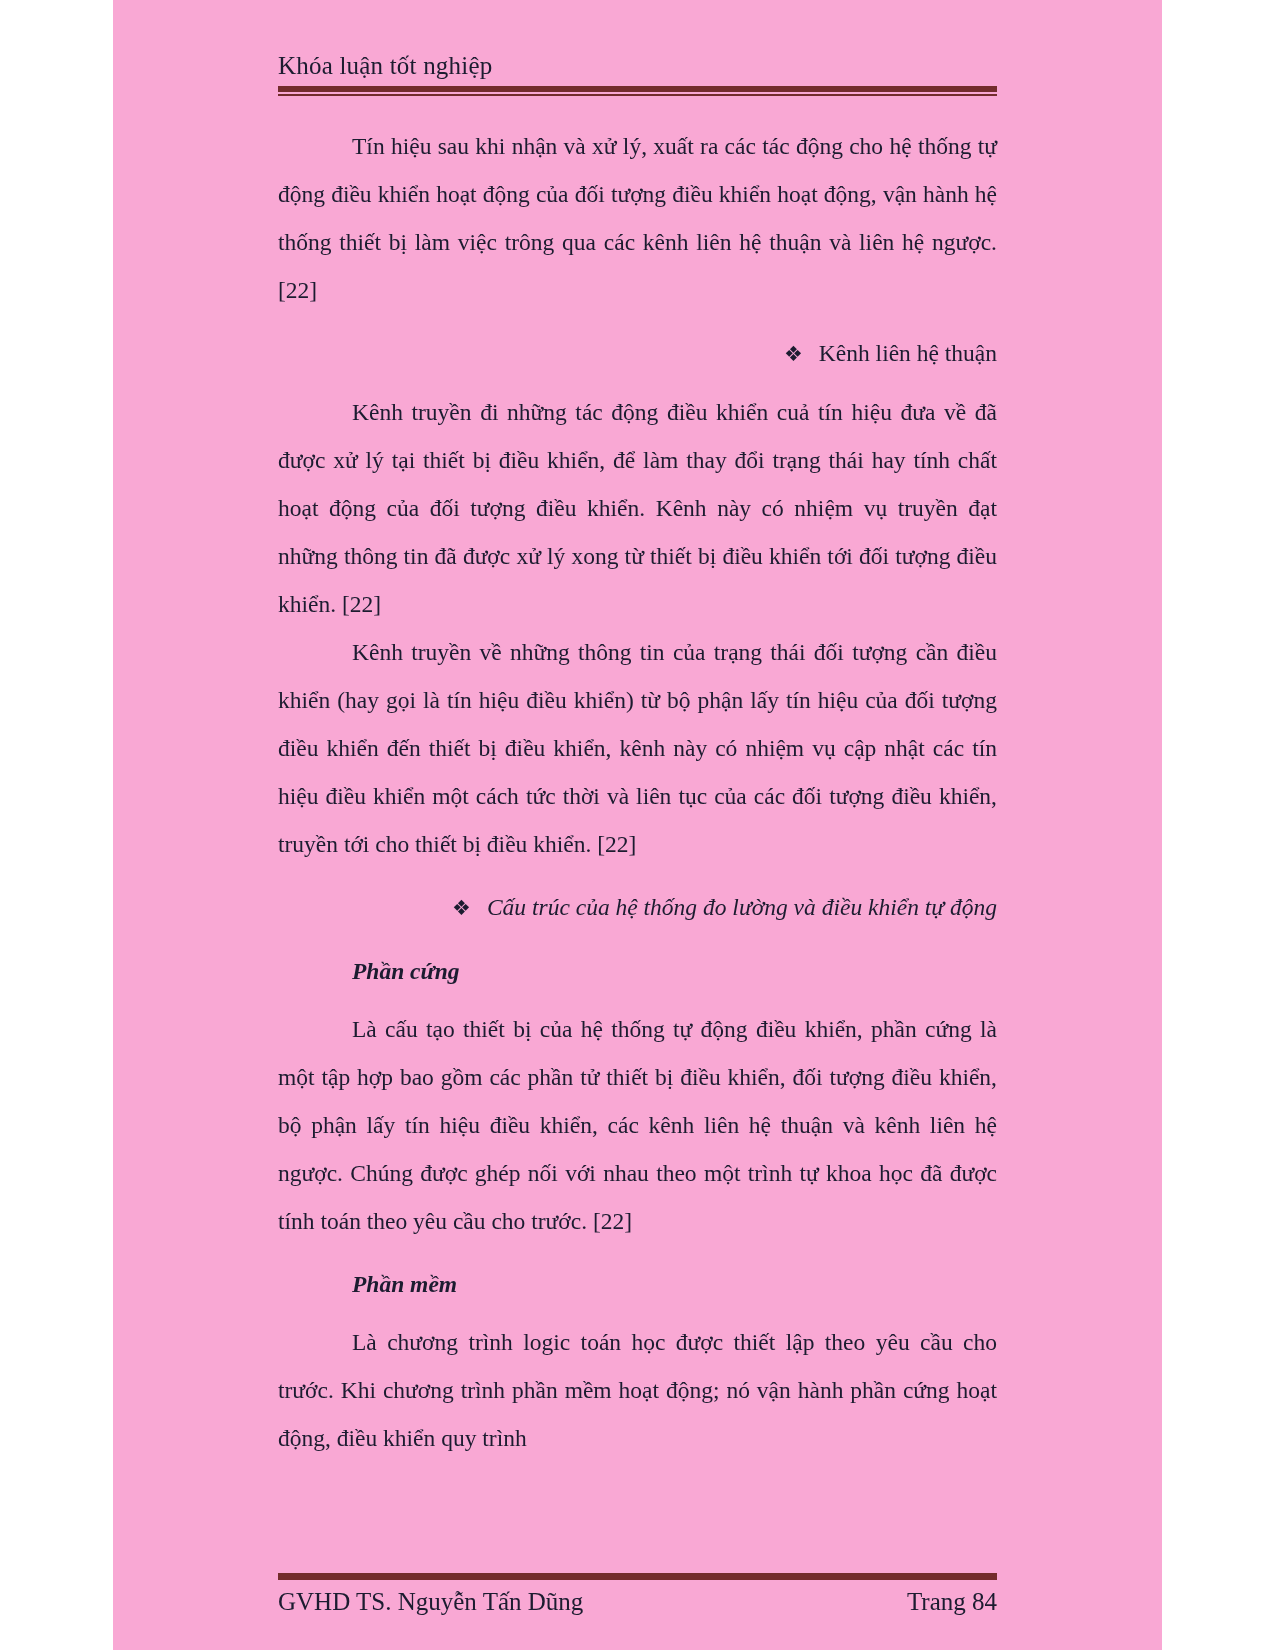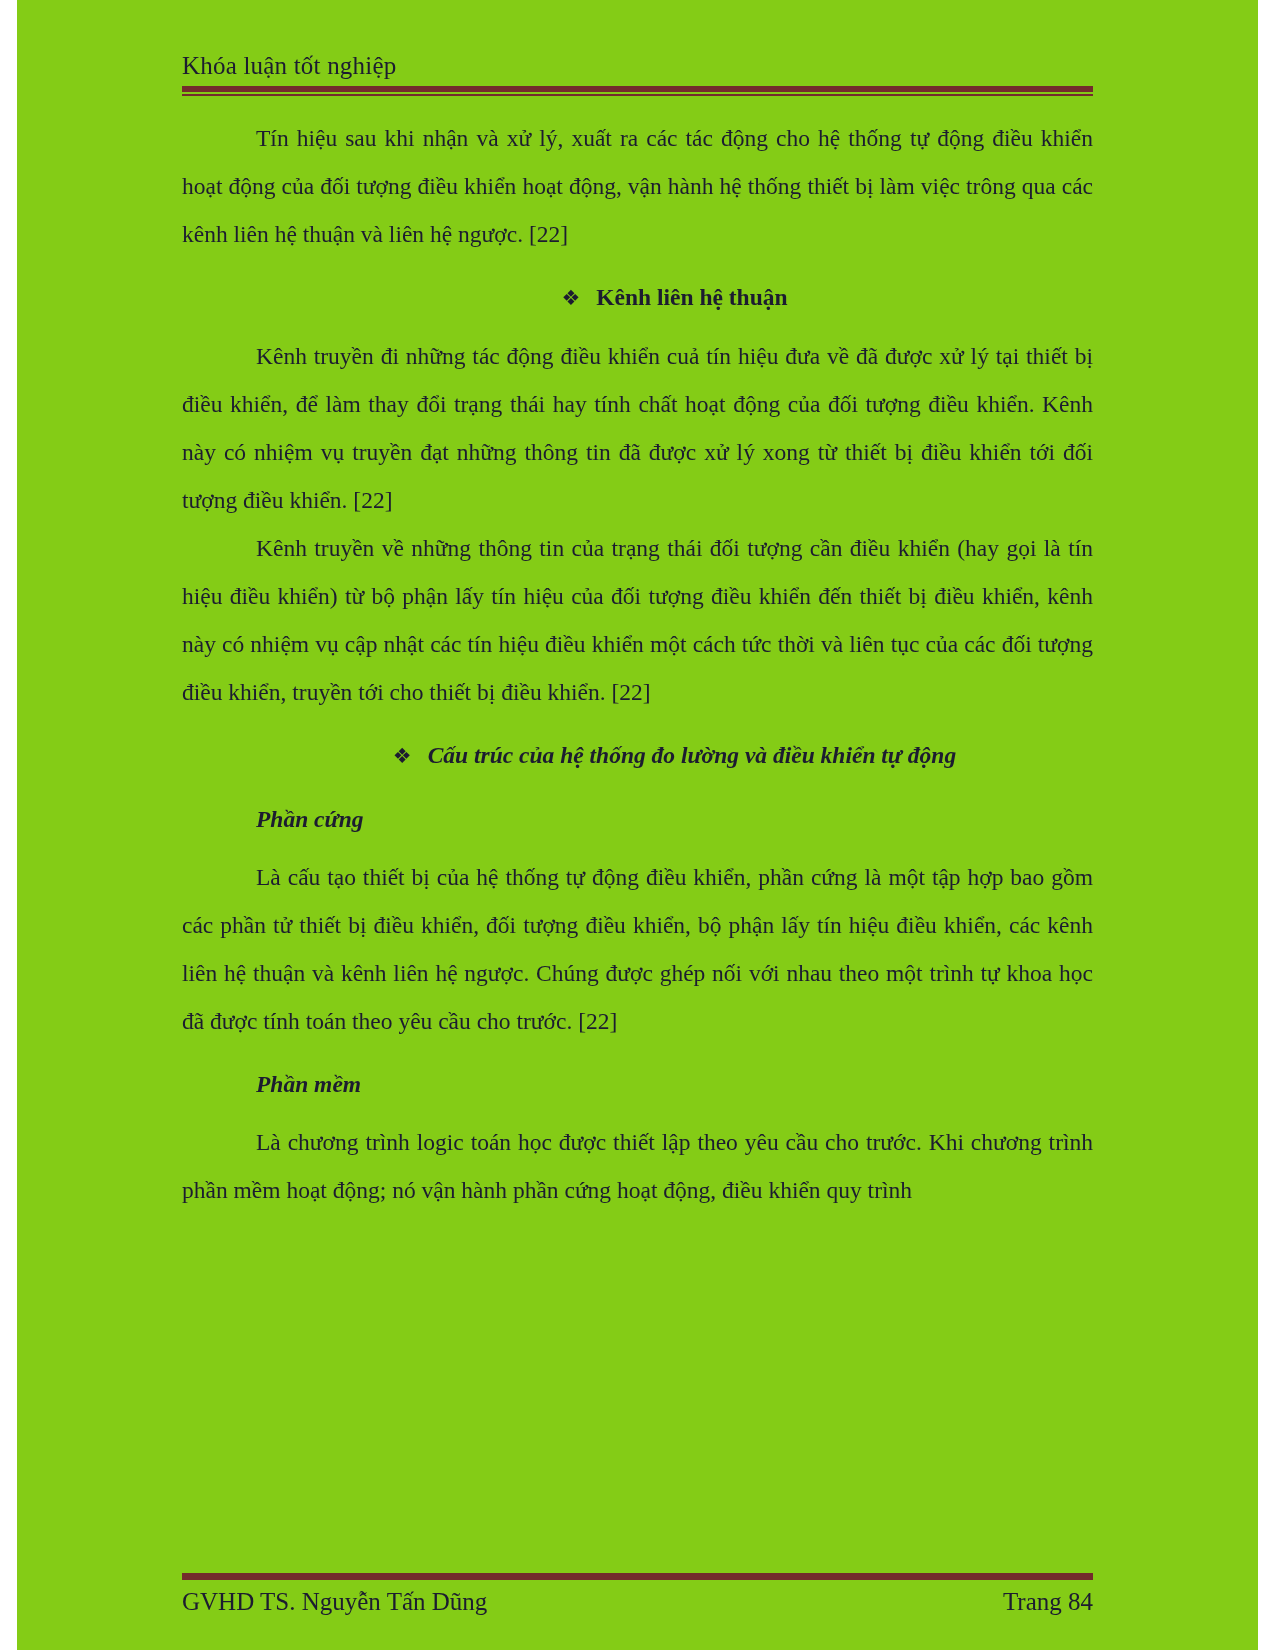--- a/index.html
+++ b/index.html
@@ -2,26 +2,26 @@
 <html lang="vi"><head>
 <meta charset="utf-8">
 <style>
   html, body {
     margin: 0;
     padding: 0;
     background: #ffffff;
   }
   .page {
     position: relative;
-    width: 1241px;
+    width: 1049px;
     height: 1650px;
     margin: 0 auto;
     box-sizing: border-box;
     padding: 52px 165px 34px 165px;
-    background: #84cc16;
+    background: #f9a8d4;
     font-family: "Liberation Serif", "DejaVu Serif", serif;
     color: #1c1c30;
     display: flex;
     flex-direction: column;
     overflow: hidden;
   }
   
   .doc-header {
     flex: 0 0 auto;
   }
@@ -38,31 +38,32 @@
     margin-top: 2px;
     height: 2px;
     background: #732c2c;
   }
   
   .doc-body {
     flex: 1 1 auto;
     padding-top: 18px;
     font-size: 23.5px;
     line-height: 48px;
+    margin-top: 8px;
   }
   .para {
     margin: 0;
     text-align: justify;
     text-indent: 74px;
   }
   .bullet-heading {
     margin: 15px 0 10px 0;
     padding-left: 74px;
-    font-weight: bold;
-    text-align: center;
+    font-weight: normal;
+    text-align: right;
   }
   .bullet-heading .bullet {
     display: inline-block;
     margin-right: 16px;
     font-family: "DejaVu Sans", sans-serif;
     font-size: 21px;
   }
   .bullet-heading.italic .label {
     font-style: italic;
   }

